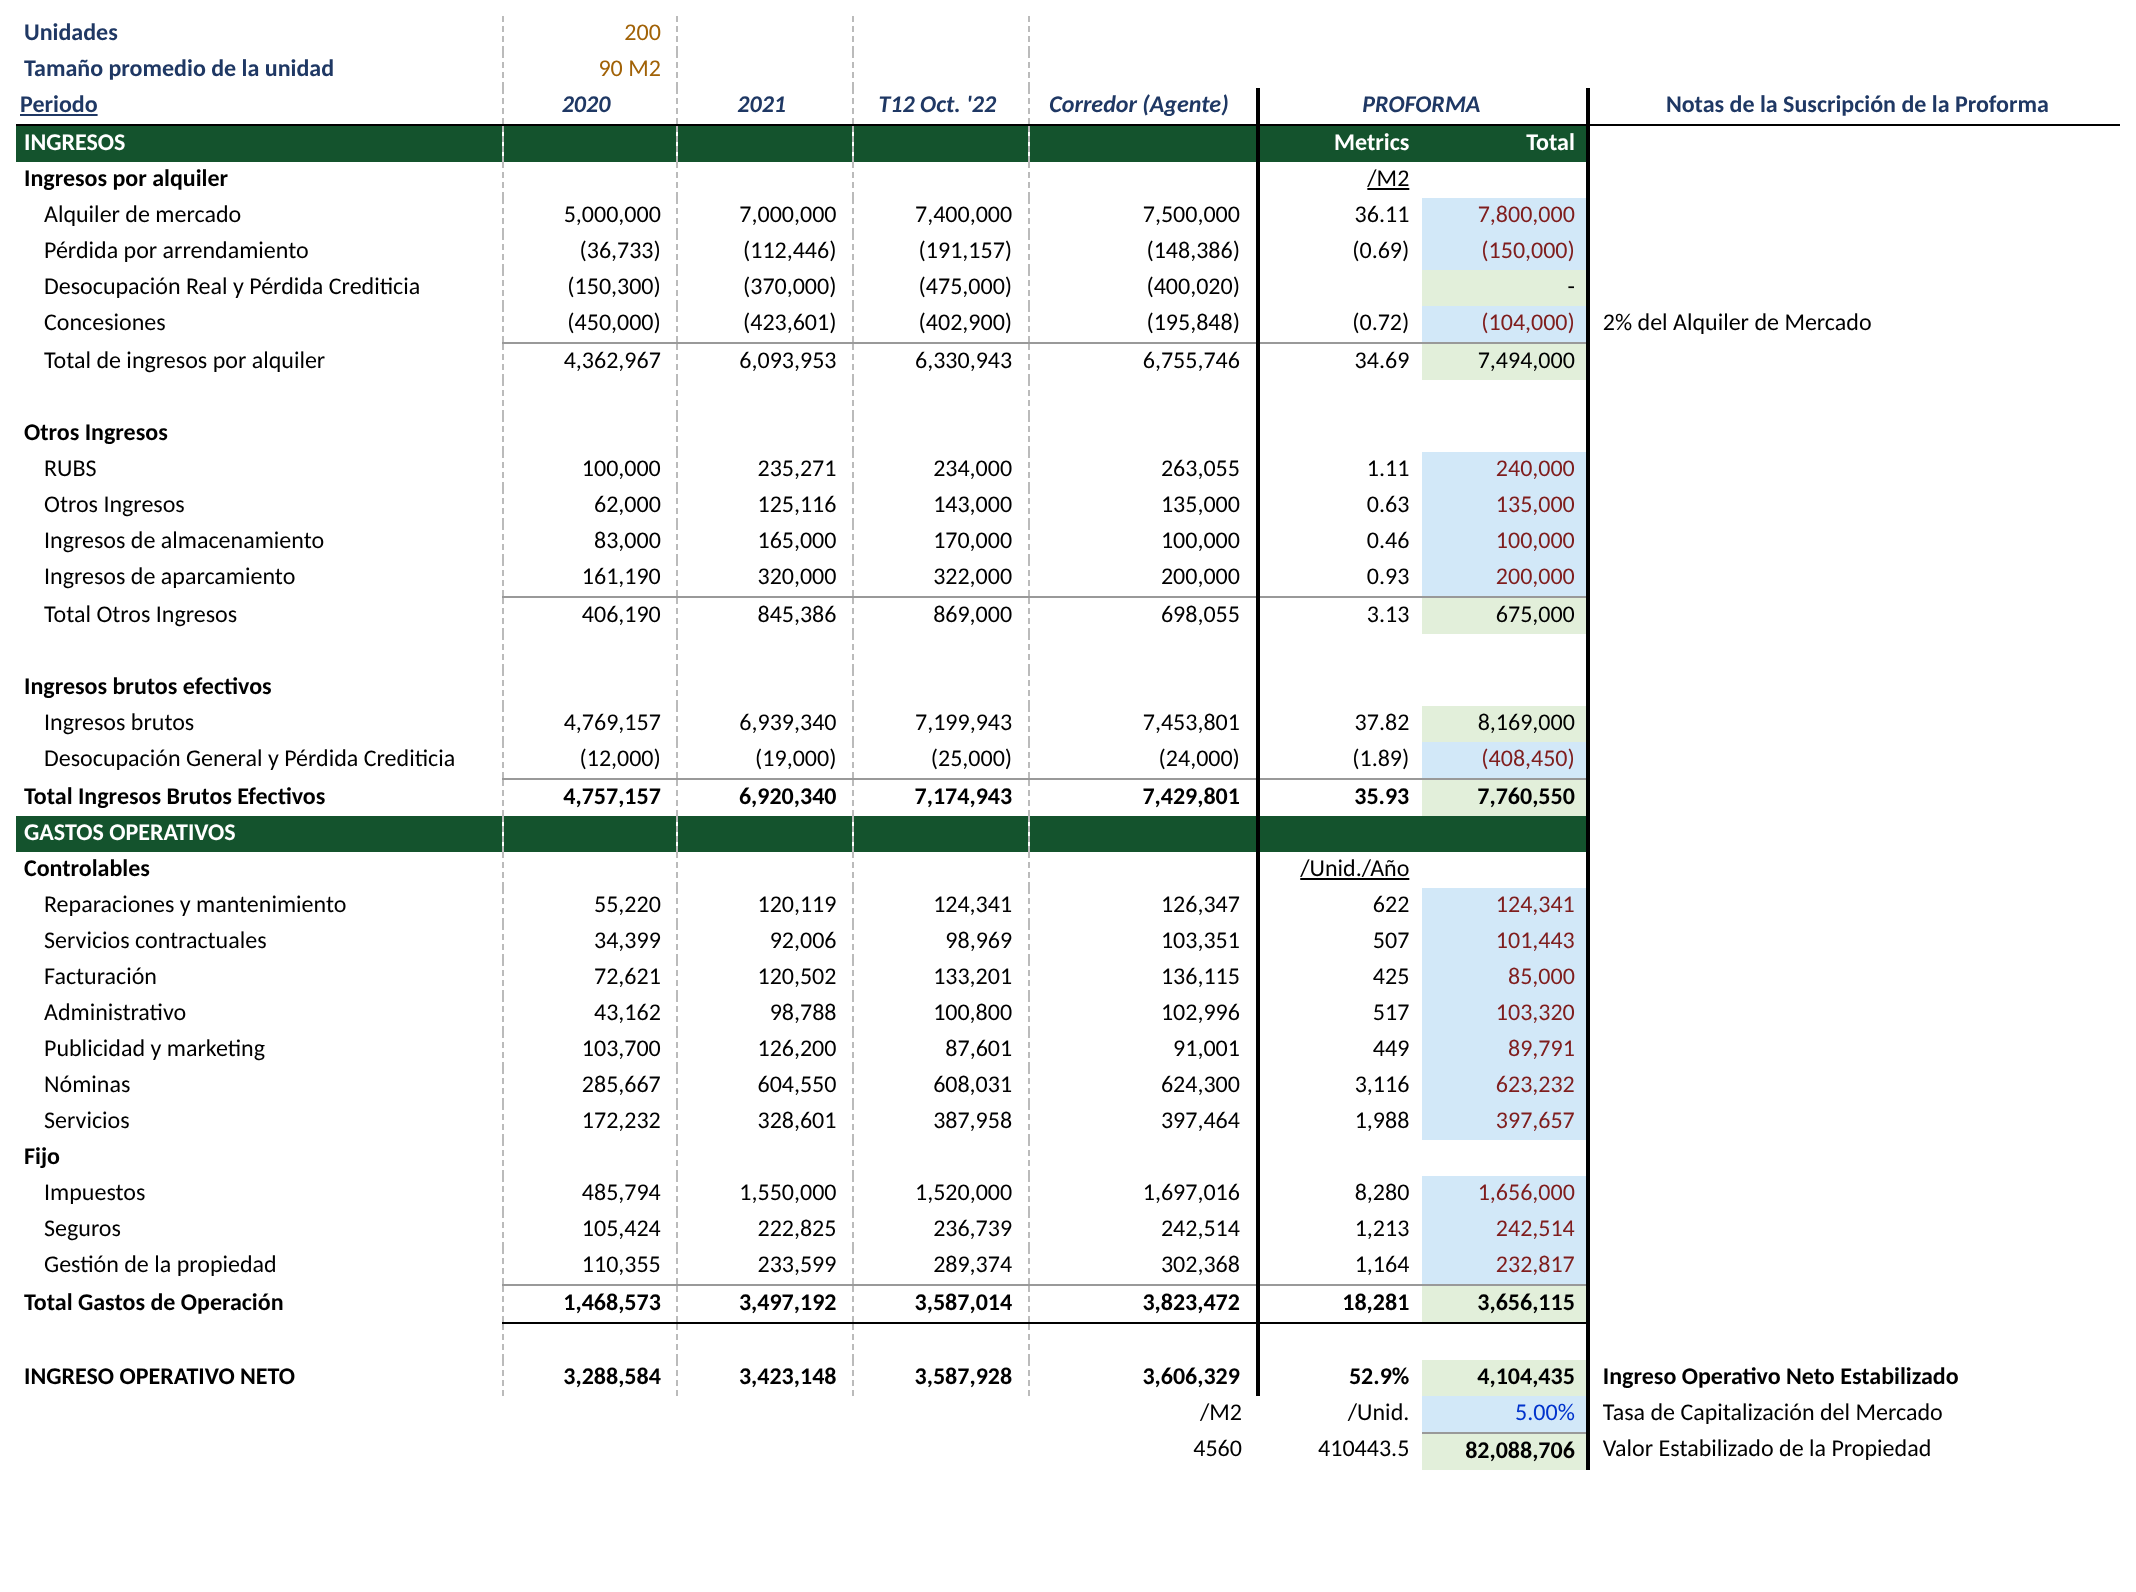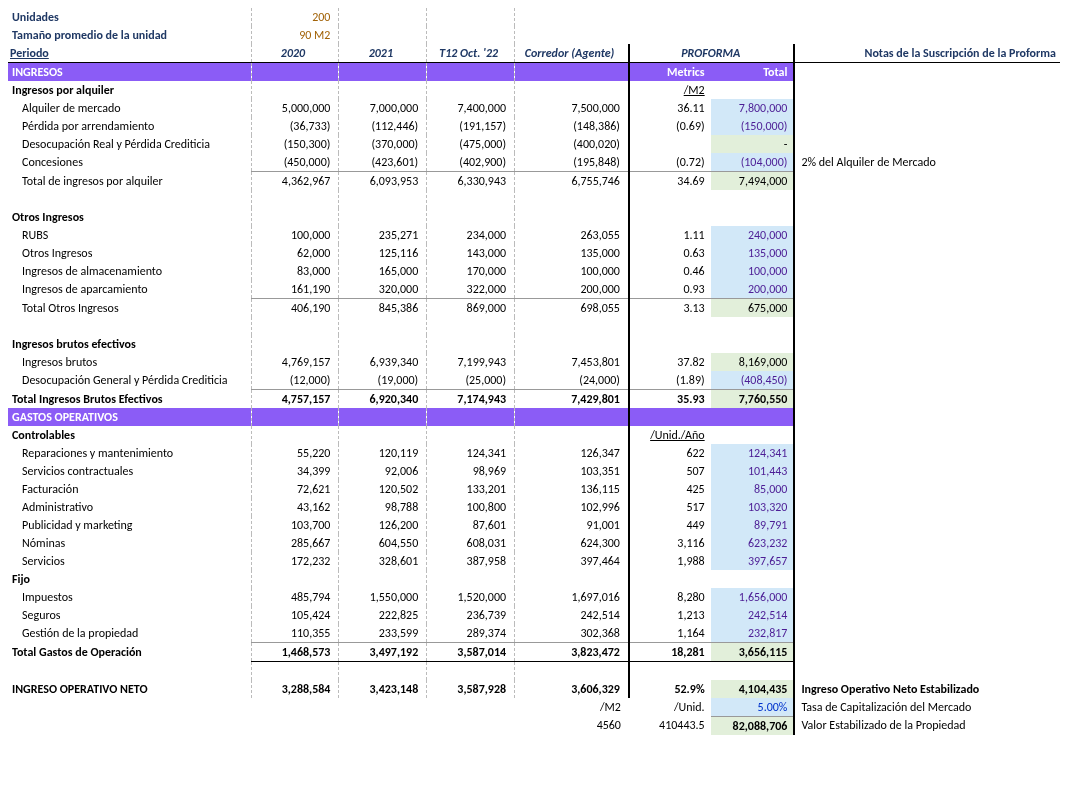--- a/index.html
+++ b/index.html
@@ -26,30 +26,30 @@
   .col-label { width: 238px; border-right: 1px dashed #bbb; }
   .col-data  { width: 86px;  border-right: 1px dashed #bbb; text-align: right; padding-right: 8px; }
   .col-broker{ width: 112px; border-right: 2px solid #000; text-align: right; padding-right: 8px; }
   .col-metric{ width: 80px;  text-align: right; padding-right: 6px; }
   .col-total { width: 82px;  text-align: right; padding-right: 6px; border-right: 2px solid #000; }
   .col-notes { width: 260px; padding-left: 6px; }
   .navy { color: #1f3864; font-weight: bold; }
   .blue { color: #a16207; }
   .underline { text-decoration: underline; }
   .section-bar td {
-    background: #8b5cf6;
+    background: #14532d;
     color: #fff;
     font-weight: bold;
     padding-left: 4px;
   }
   .bold { font-weight: bold; }
   .indent1 { padding-left: 14px; }
   .bb-light { border-bottom: 1px solid #999; }
   .bb-dark  { border-bottom: 1px solid #000; margin-top: 26px; }
-  .bg-blue  { background: #d2e8f8; color: #4c1d95; }
+  .bg-blue  { background: #d2e8f8; color: #7f1d1d; }
   .bg-green { background: #e2efda; }
   .right { text-align: right; }
   .center { text-align: center; font-style: italic; }
   .header-row td { border-bottom: 1.5px solid #000; font-weight: bold; text-align:center; }
   .header-row .col-label { text-align:left; padding-left:2px;text-decoration:underline; }
 </style>
 </head>
 <body>
 
 <table>
@@ -76,21 +76,21 @@
     <td class="col-notes"></td>
   </tr>
 
   <tr class="header-row">
     <td class="col-label navy">Periodo</td>
     <td class="col-data navy center">2020</td>
     <td class="col-data navy center">2021</td>
     <td class="col-data navy center">T12 Oct. '22</td>
     <td class="col-broker navy center">Corredor (Agente)</td>
     <td class="col-metric navy center" colspan="2" style="border-right:2px solid #000">PROFORMA</td>
-    <td class="col-notes navy" style="text-align:right">Notas de la Suscripción de la Proforma</td>
+    <td class="col-notes navy" style="text-align:center">Notas de la Suscripción de la Proforma</td>
   </tr>
 
   <tr class="section-bar">
     <td class="col-label">INGRESOS</td>
     <td class="col-data"></td>
     <td class="col-data"></td>
     <td class="col-data"></td>
     <td class="col-broker"></td>
     <td class="col-metric bold right">Metrics</td>
     <td class="col-total bold right">Total</td>

